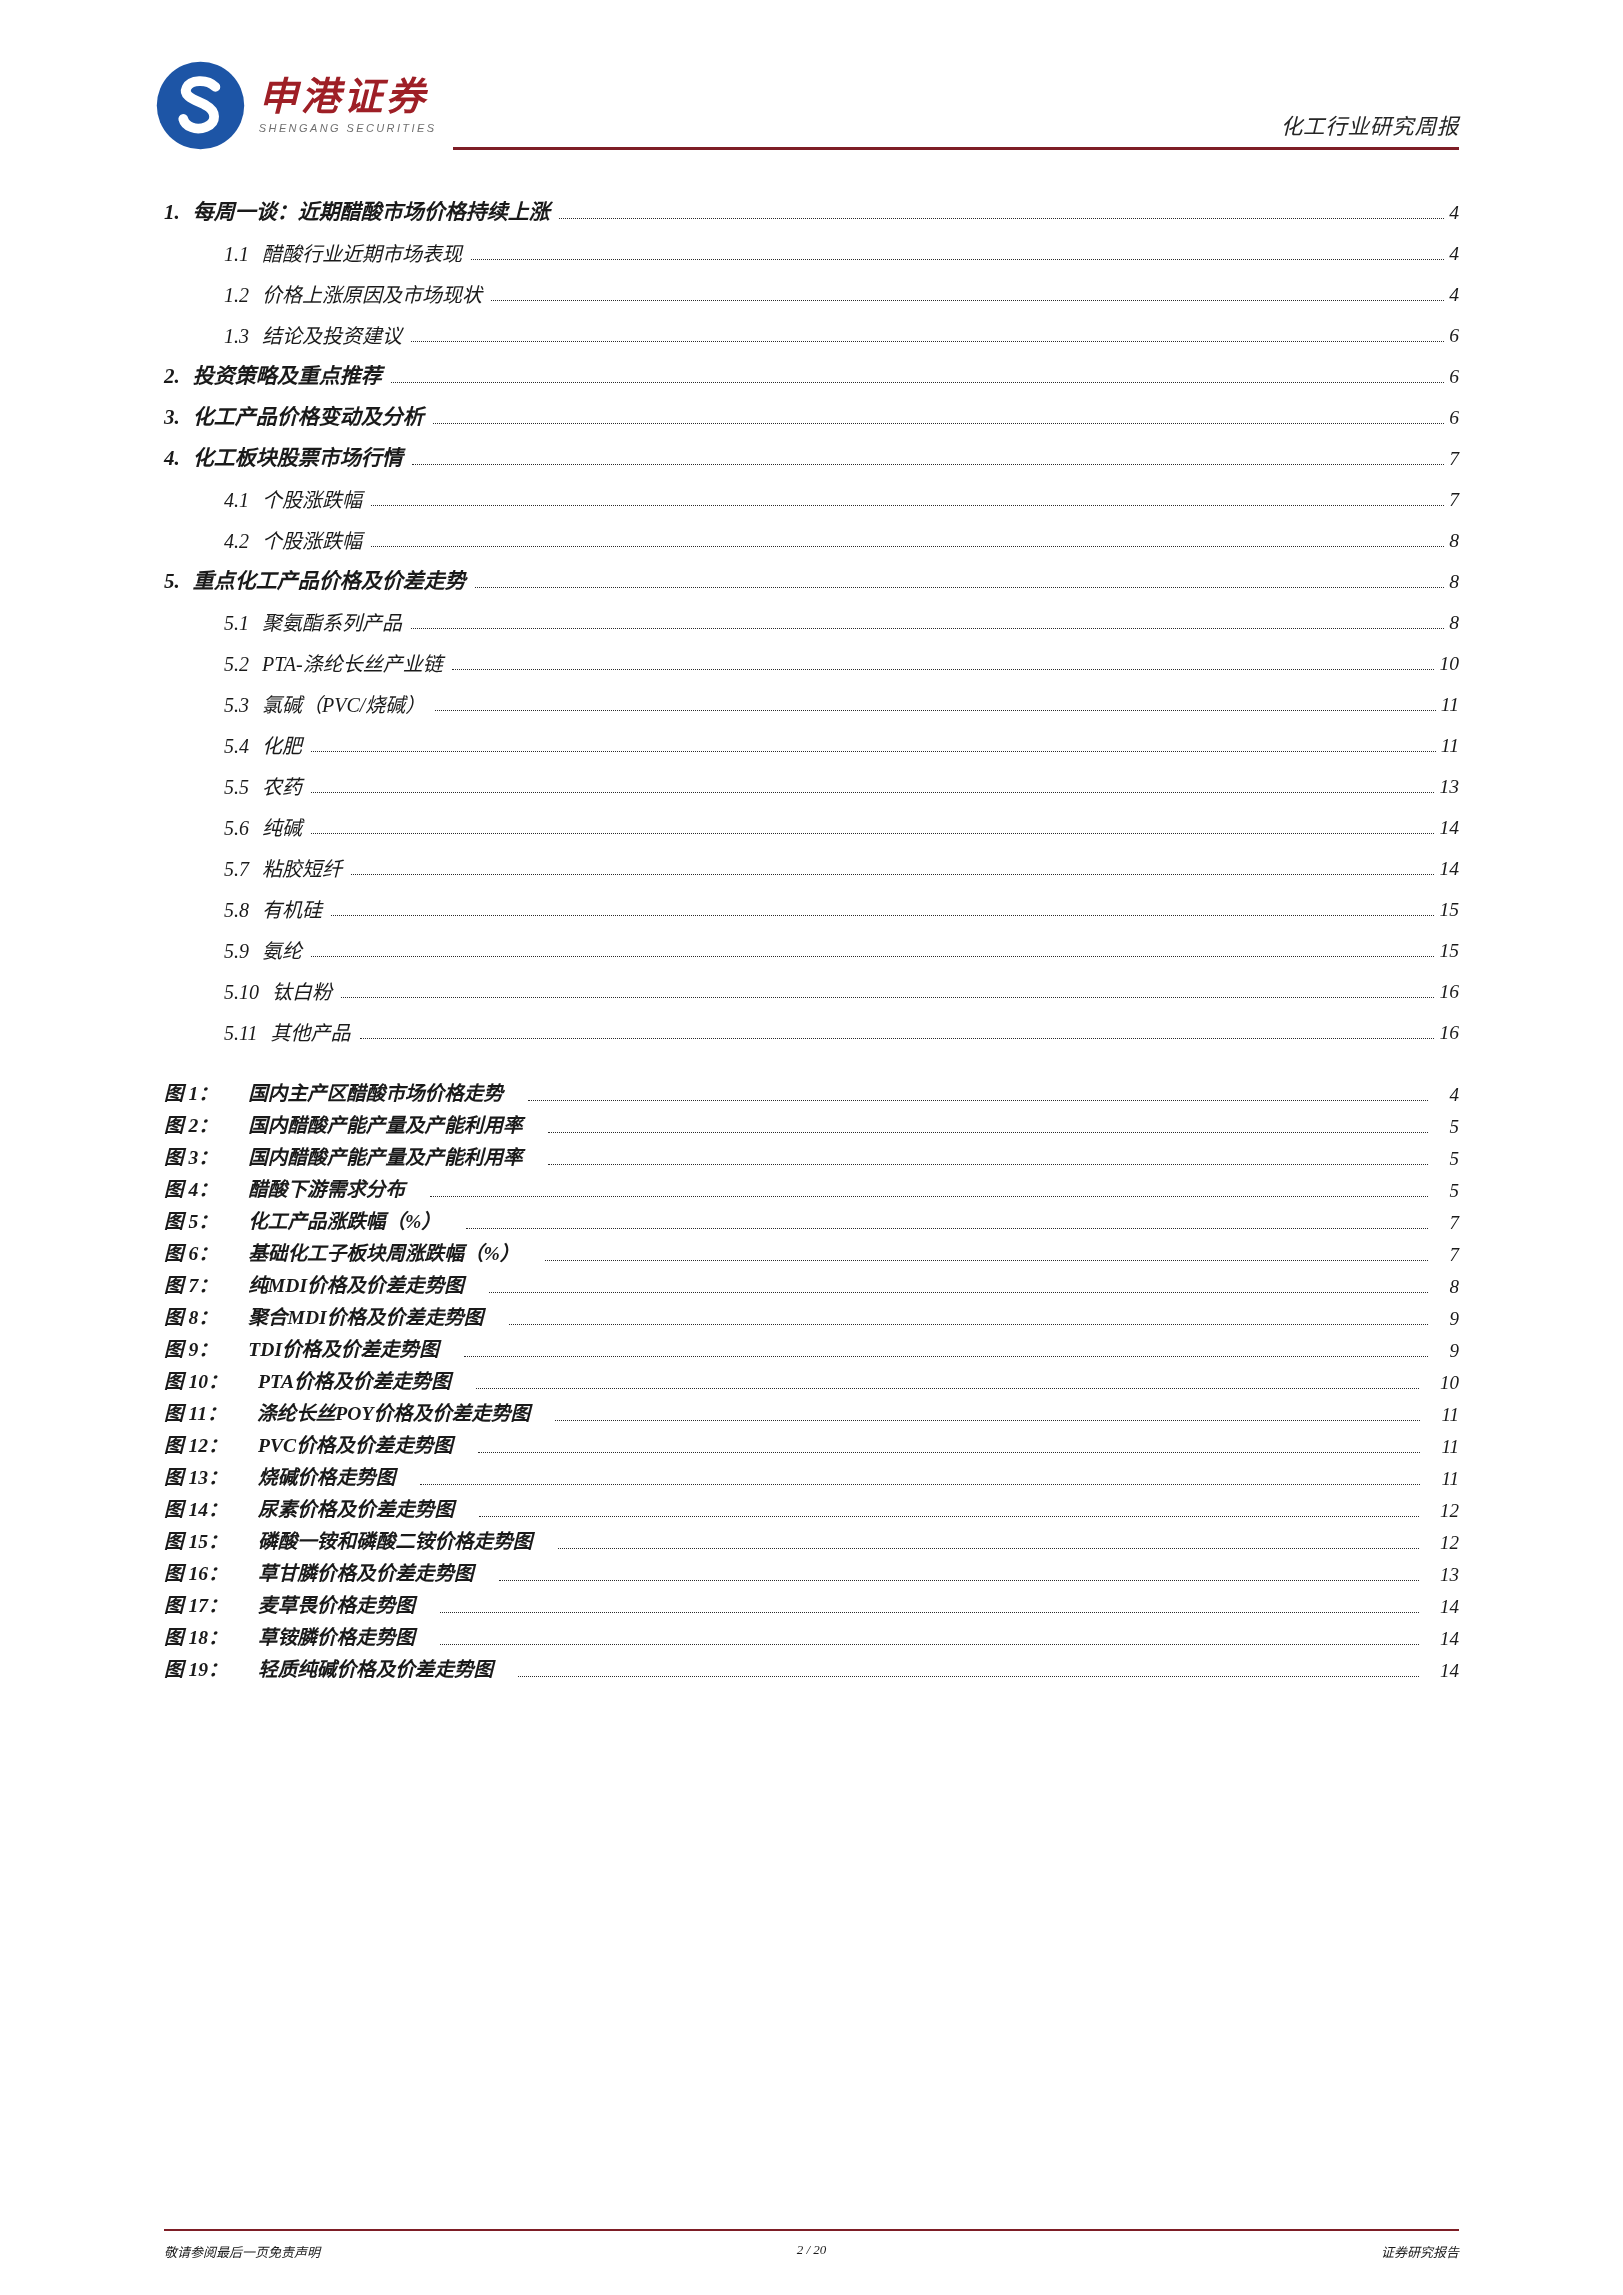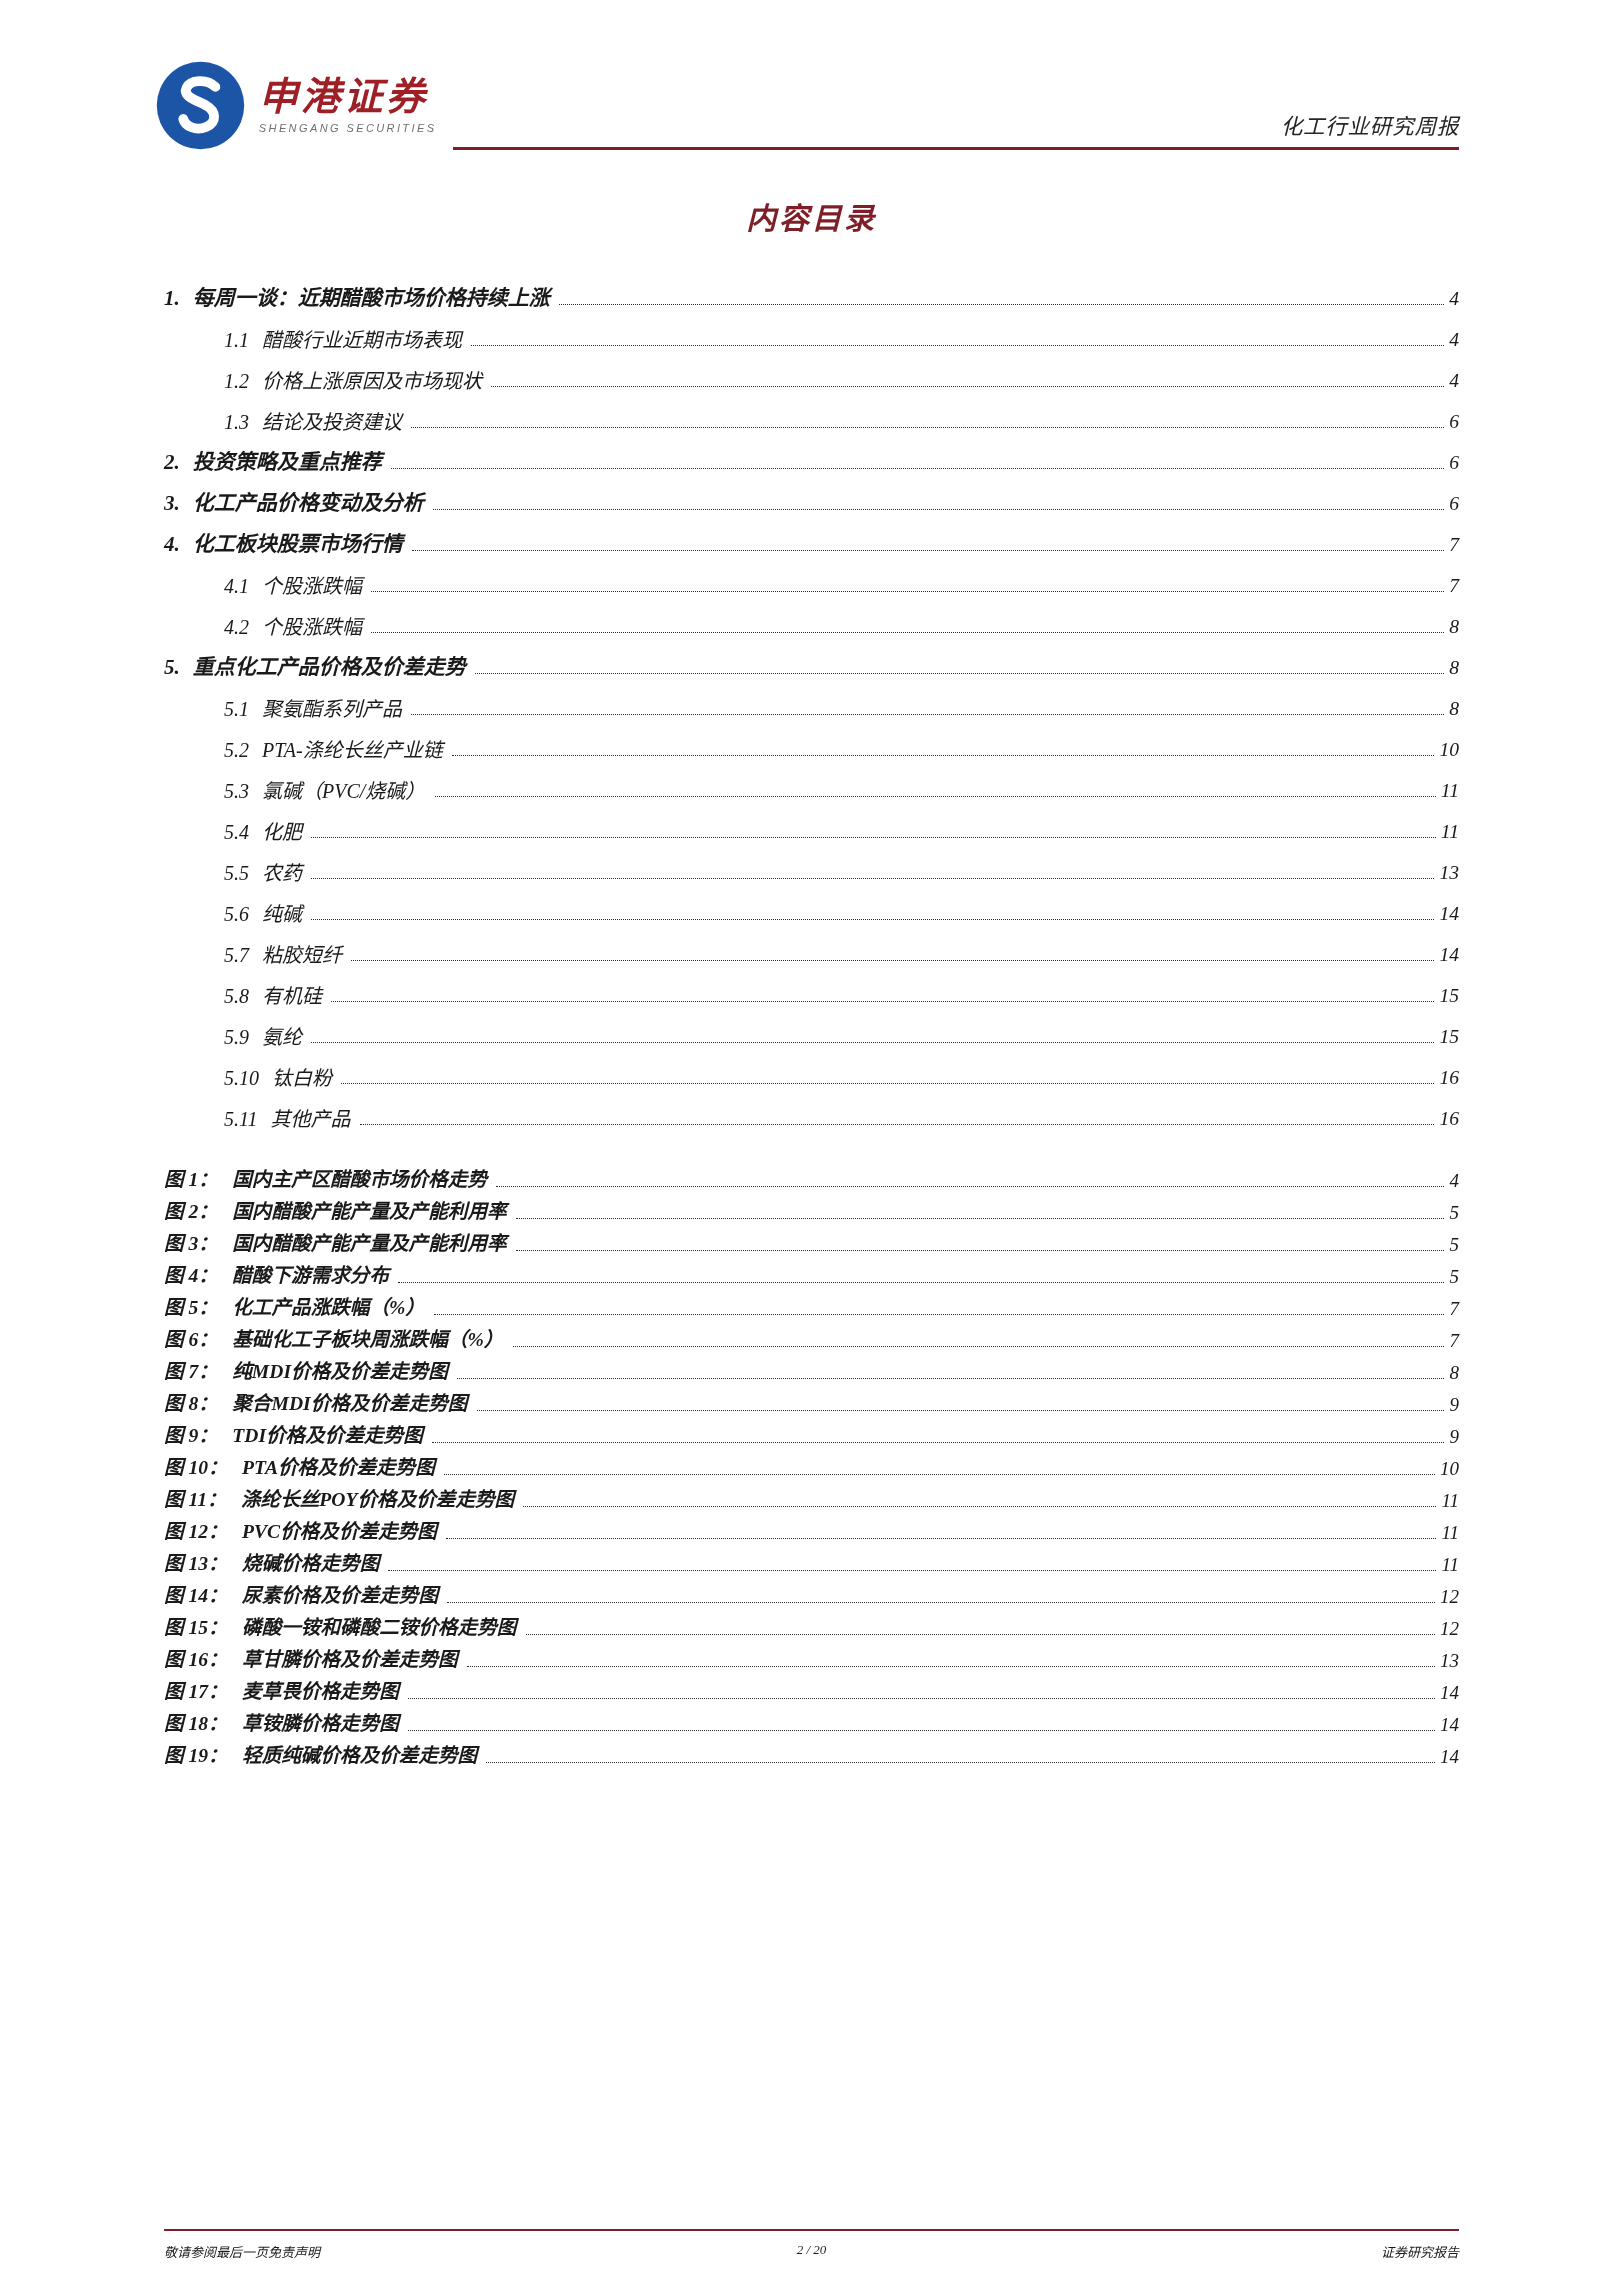--- a/index.html
+++ b/index.html
@@ -39,21 +39,21 @@
   .toc-list { margin-top:30px; }
   .toc-row { height:41px; display:flex; align-items:flex-end; font-size:21px; line-height:1; }
   .toc-row.l1 { font-weight:700; }
   .toc-row.sub { padding-left:60px; font-size:20px; font-weight:400; }
   .toc-row .num { margin-right:13px; white-space:nowrap; }
   .toc-row .title { white-space:nowrap; }
   .dots { flex:1; margin:0 5.2px 3.9px 9.2px; border-bottom:1.3px dotted #2b2b2b; }
   .page-num { font-size:19.6px; font-weight:400; white-space:nowrap; }
 
   .fig-list { margin-top:29px; }
-  .fig-row { height:32px; display:flex; align-items:flex-end; font-size:19.6px; line-height:1; font-weight:700; }
+  .fig-row { height:32px; display:flex; align-items:flex-end; font-size:19.6px; line-height:1; font-weight:700;gap:16px; }
   .fig-row .num { margin-right:14.4px; white-space:nowrap; }
   .fig-row .title { white-space:nowrap; }
   .fig-row .dots { margin-bottom:3.3px; }
   .fig-row .page-num { font-size:19px; font-weight:400; }
 
   
   .footer { position:absolute; left:164px; right:164px; top:2229px; }
   .footer-rule { height:2px; background:#7e1e26; }
   .footer-row { display:grid; grid-template-columns:1fr auto 1fr; margin-top:10.5px; font-size:13px; color:#1a1a1a; }
   .footer-left { justify-self:start; }
@@ -74,21 +74,20 @@
       <div class="brand-text">
         <div class="brand-cn">申港证券</div>
         <div class="brand-en">SHENGANG SECURITIES</div>
       </div>
     </div>
     <div class="report-type">化工行业研究周报</div>
     <div class="header-rule"></div>
   </div>
 
   <div class="main">
-    <div class="section-title">内容目录</div>
     <div class="toc-list" id="toc-list">
         <div class="toc-row l1">
     <span class="num">1.</span>
     <span class="title">每周一谈：近期醋酸市场价格持续上涨</span>
     <span class="dots"></span>
     <span class="page-num">4</span>
   </div>
         <div class="toc-row sub">
     <span class="num">1.1</span>
     <span class="title">醋酸行业近期市场表现</span>

